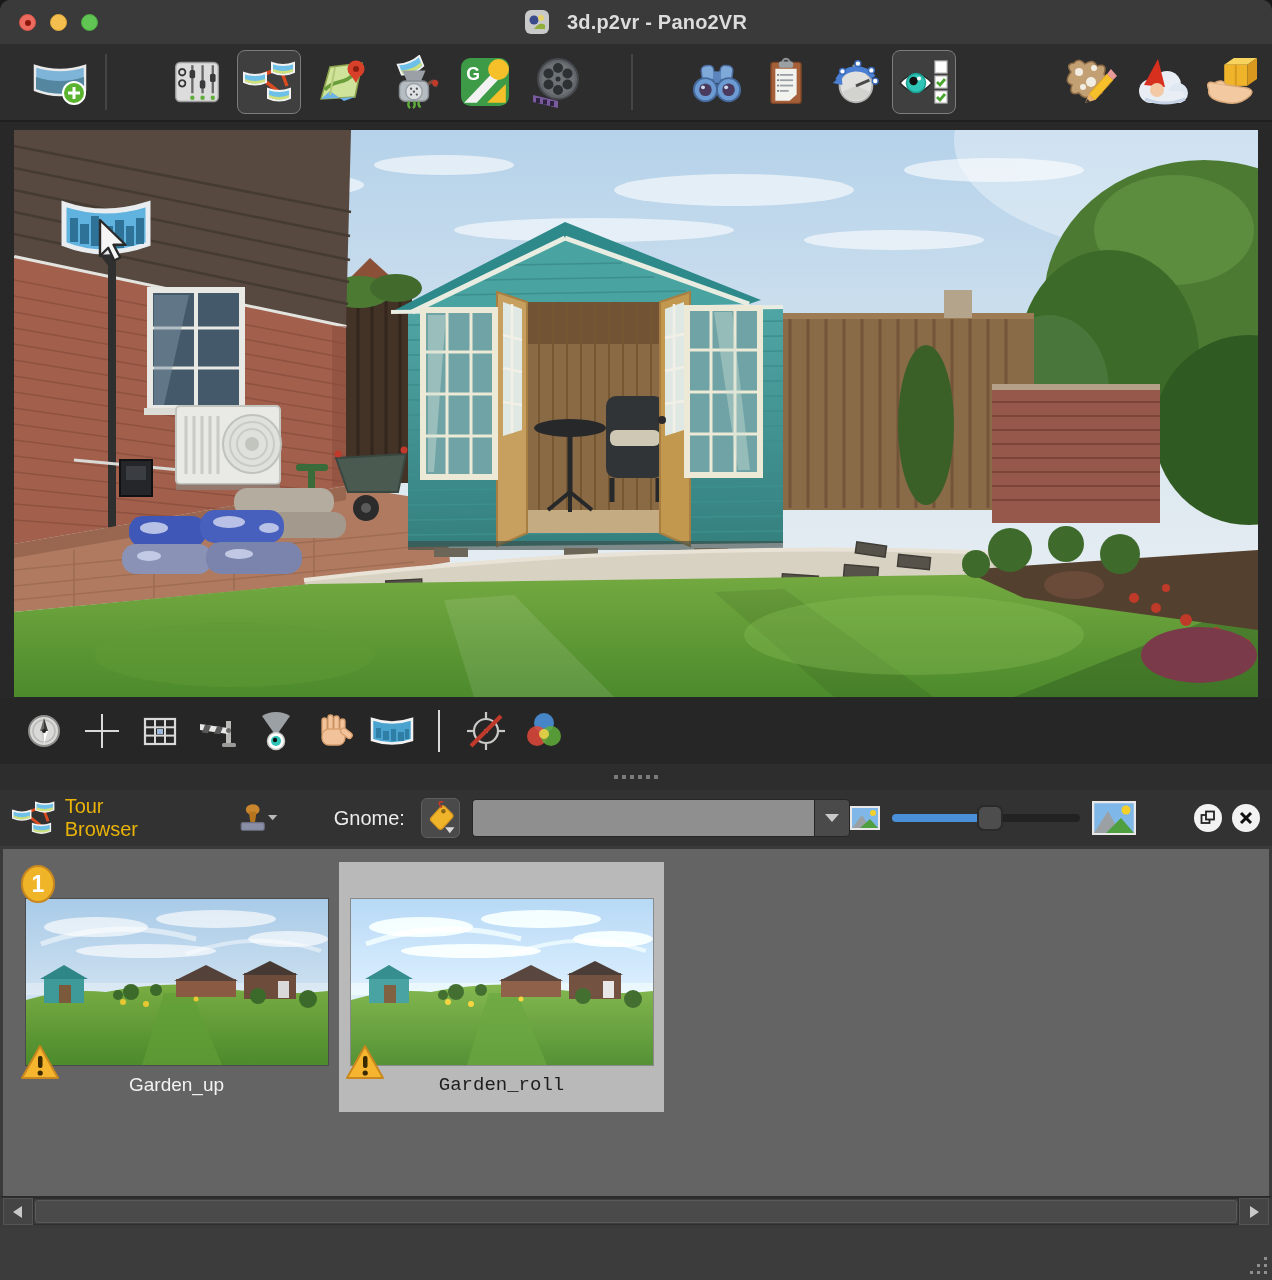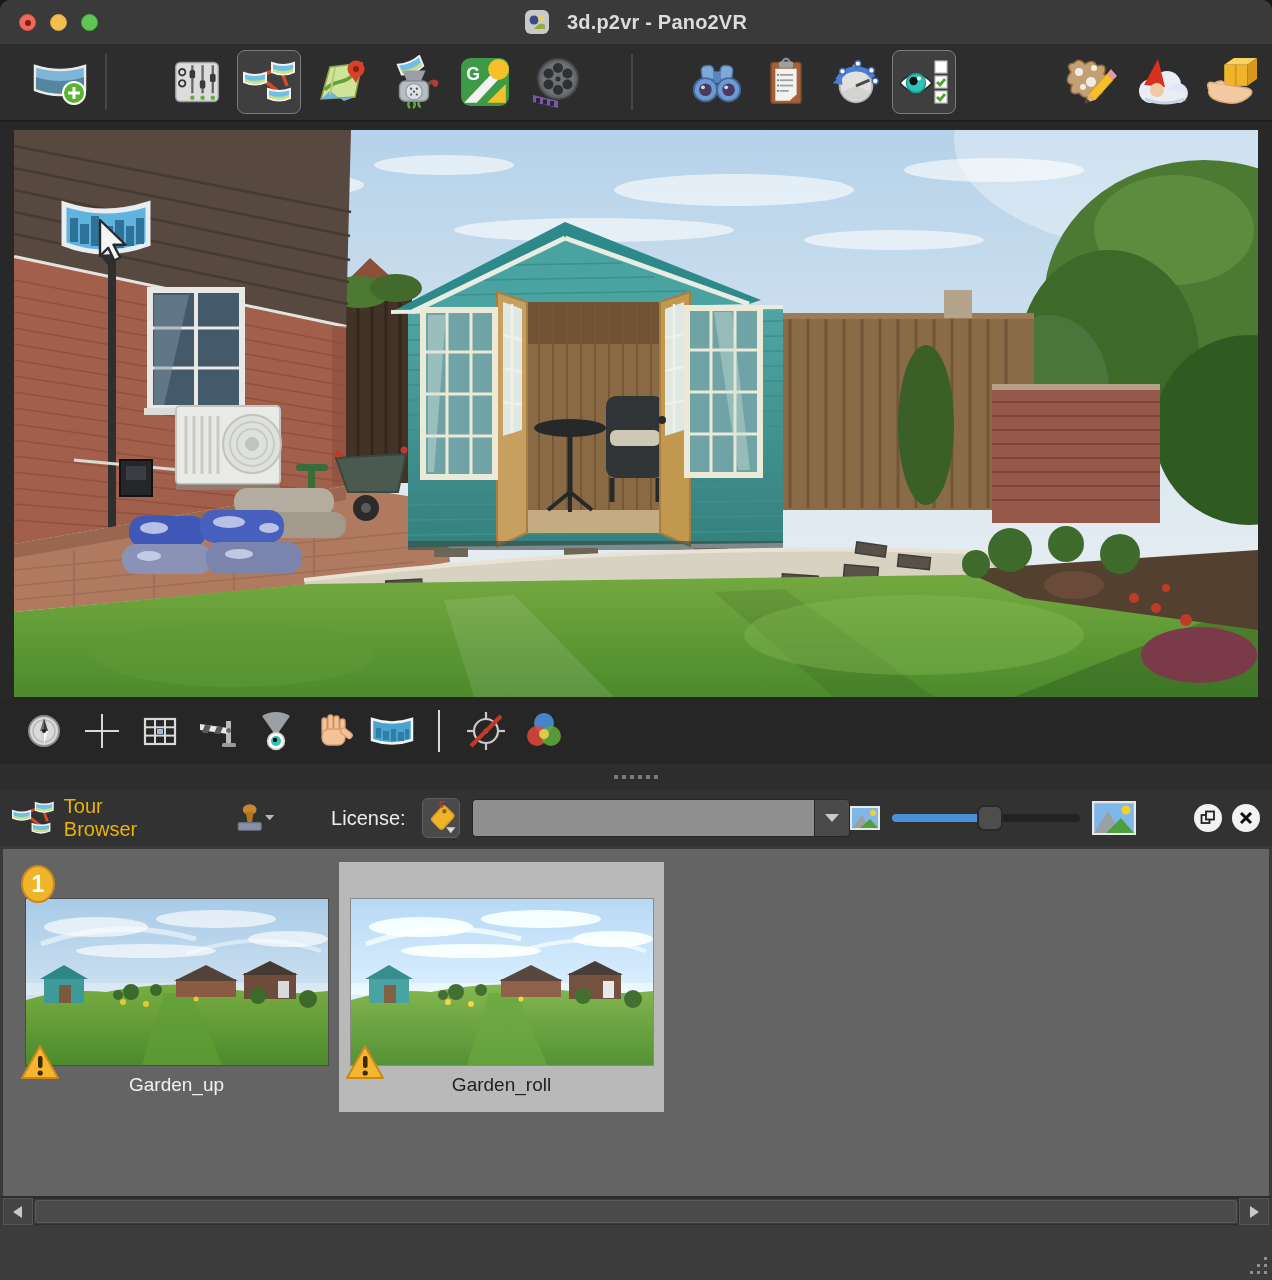--- a/index.html
+++ b/index.html
@@ -60,21 +60,21 @@
 
   
   .thumbs{height:350px;background:#646464;border:3px solid #3a3a3a;border-bottom:none;flex:none;
           display:flex;align-items:flex-start;padding-top:13px;overflow:hidden;}
   .card{width:325px;height:250px;position:relative;display:flex;flex-direction:column;align-items:center;flex:none;}
   .card:first-child{margin-left:11px;}
   .card.selected{background:#b9b9b9;}
   .card .shot{width:302px;height:166px;margin-top:37px;background:#9db8cc;box-shadow:0 0 0 1px rgba(0,0,0,.25);}
   .card.selected .shot svg{filter:brightness(1.07) saturate(.92);}
   .card .label{margin-top:9px;font-size:19px;color:#f2f2f2;}
-  .card.selected .label{color:#1e1e1e;}
+  .card.selected .label{color:#1e1e1e;font-family:Liberation Mono, monospace;}
   .badge{position:absolute;left:6px;top:2px;width:36px;height:40px;z-index:3;}
   .warn{position:absolute;left:6px;top:182px;width:40px;height:37px;z-index:3;}
 
   
   .hscroll{height:32px;background:#353535;border:3px solid #3a3a3a;border-top:2px solid #2c2c2c;
            display:flex;align-items:stretch;flex:none;}
   .sc-btn{width:30px;background:#444;border:1px solid #555;display:flex;align-items:center;justify-content:center;flex:none;}
   .sc-track{flex:1;background:#3d3d3d;border:1px solid #2e2e2e;position:relative;}
   .sc-thumb{position:absolute;left:1px;right:1px;top:1px;bottom:1px;background:#4a4a4a;border:1px solid #5a5a5a;border-radius:3px;}
 
@@ -872,21 +872,21 @@
 
     <div class="stamp-btn">
       <svg width="46" height="38" viewBox="0 0 60 40">
         <ellipse cx="27" cy="9" rx="9" ry="7" fill="#c9862e"></ellipse>
         <polygon points="22,12 32,12 30,26 24,26" fill="#b5741e"></polygon>
         <rect x="12" y="26" width="30" height="10" rx="2" fill="#8a8fa8" stroke="#6b7080" stroke-width="1.5"></rect>
         <polygon points="47,16 59,16 53,23" fill="#b9b9b9"></polygon>
       </svg>
     </div>
 
-    <span class="filter-label">License:</span>
+    <span class="filter-label">Gnome:</span>
 
     <div class="tag-btn">
       <svg width="34" height="34" viewBox="0 0 40 40">
         <path d="M10,19 L21,7 Q23.5,4.5 26,7 L34,15 Q36.5,17.5 34,20 L23,32 Q20.5,34.5 18,32 L10,24 Q7.5,21.5 10,19 Z" fill="#f0b42a" stroke="#d9981e" stroke-width="1.5"></path>
         <circle cx="24" cy="12" r="2.6" fill="#8a6516"></circle>
         <path d="M22,8 q-7,-8 2,-7" stroke="#c0392b" stroke-width="2" fill="none"></path>
         <polygon points="26,31 37,31 31.5,38" fill="#d9d9d9"></polygon>
       </svg>
     </div>
 

